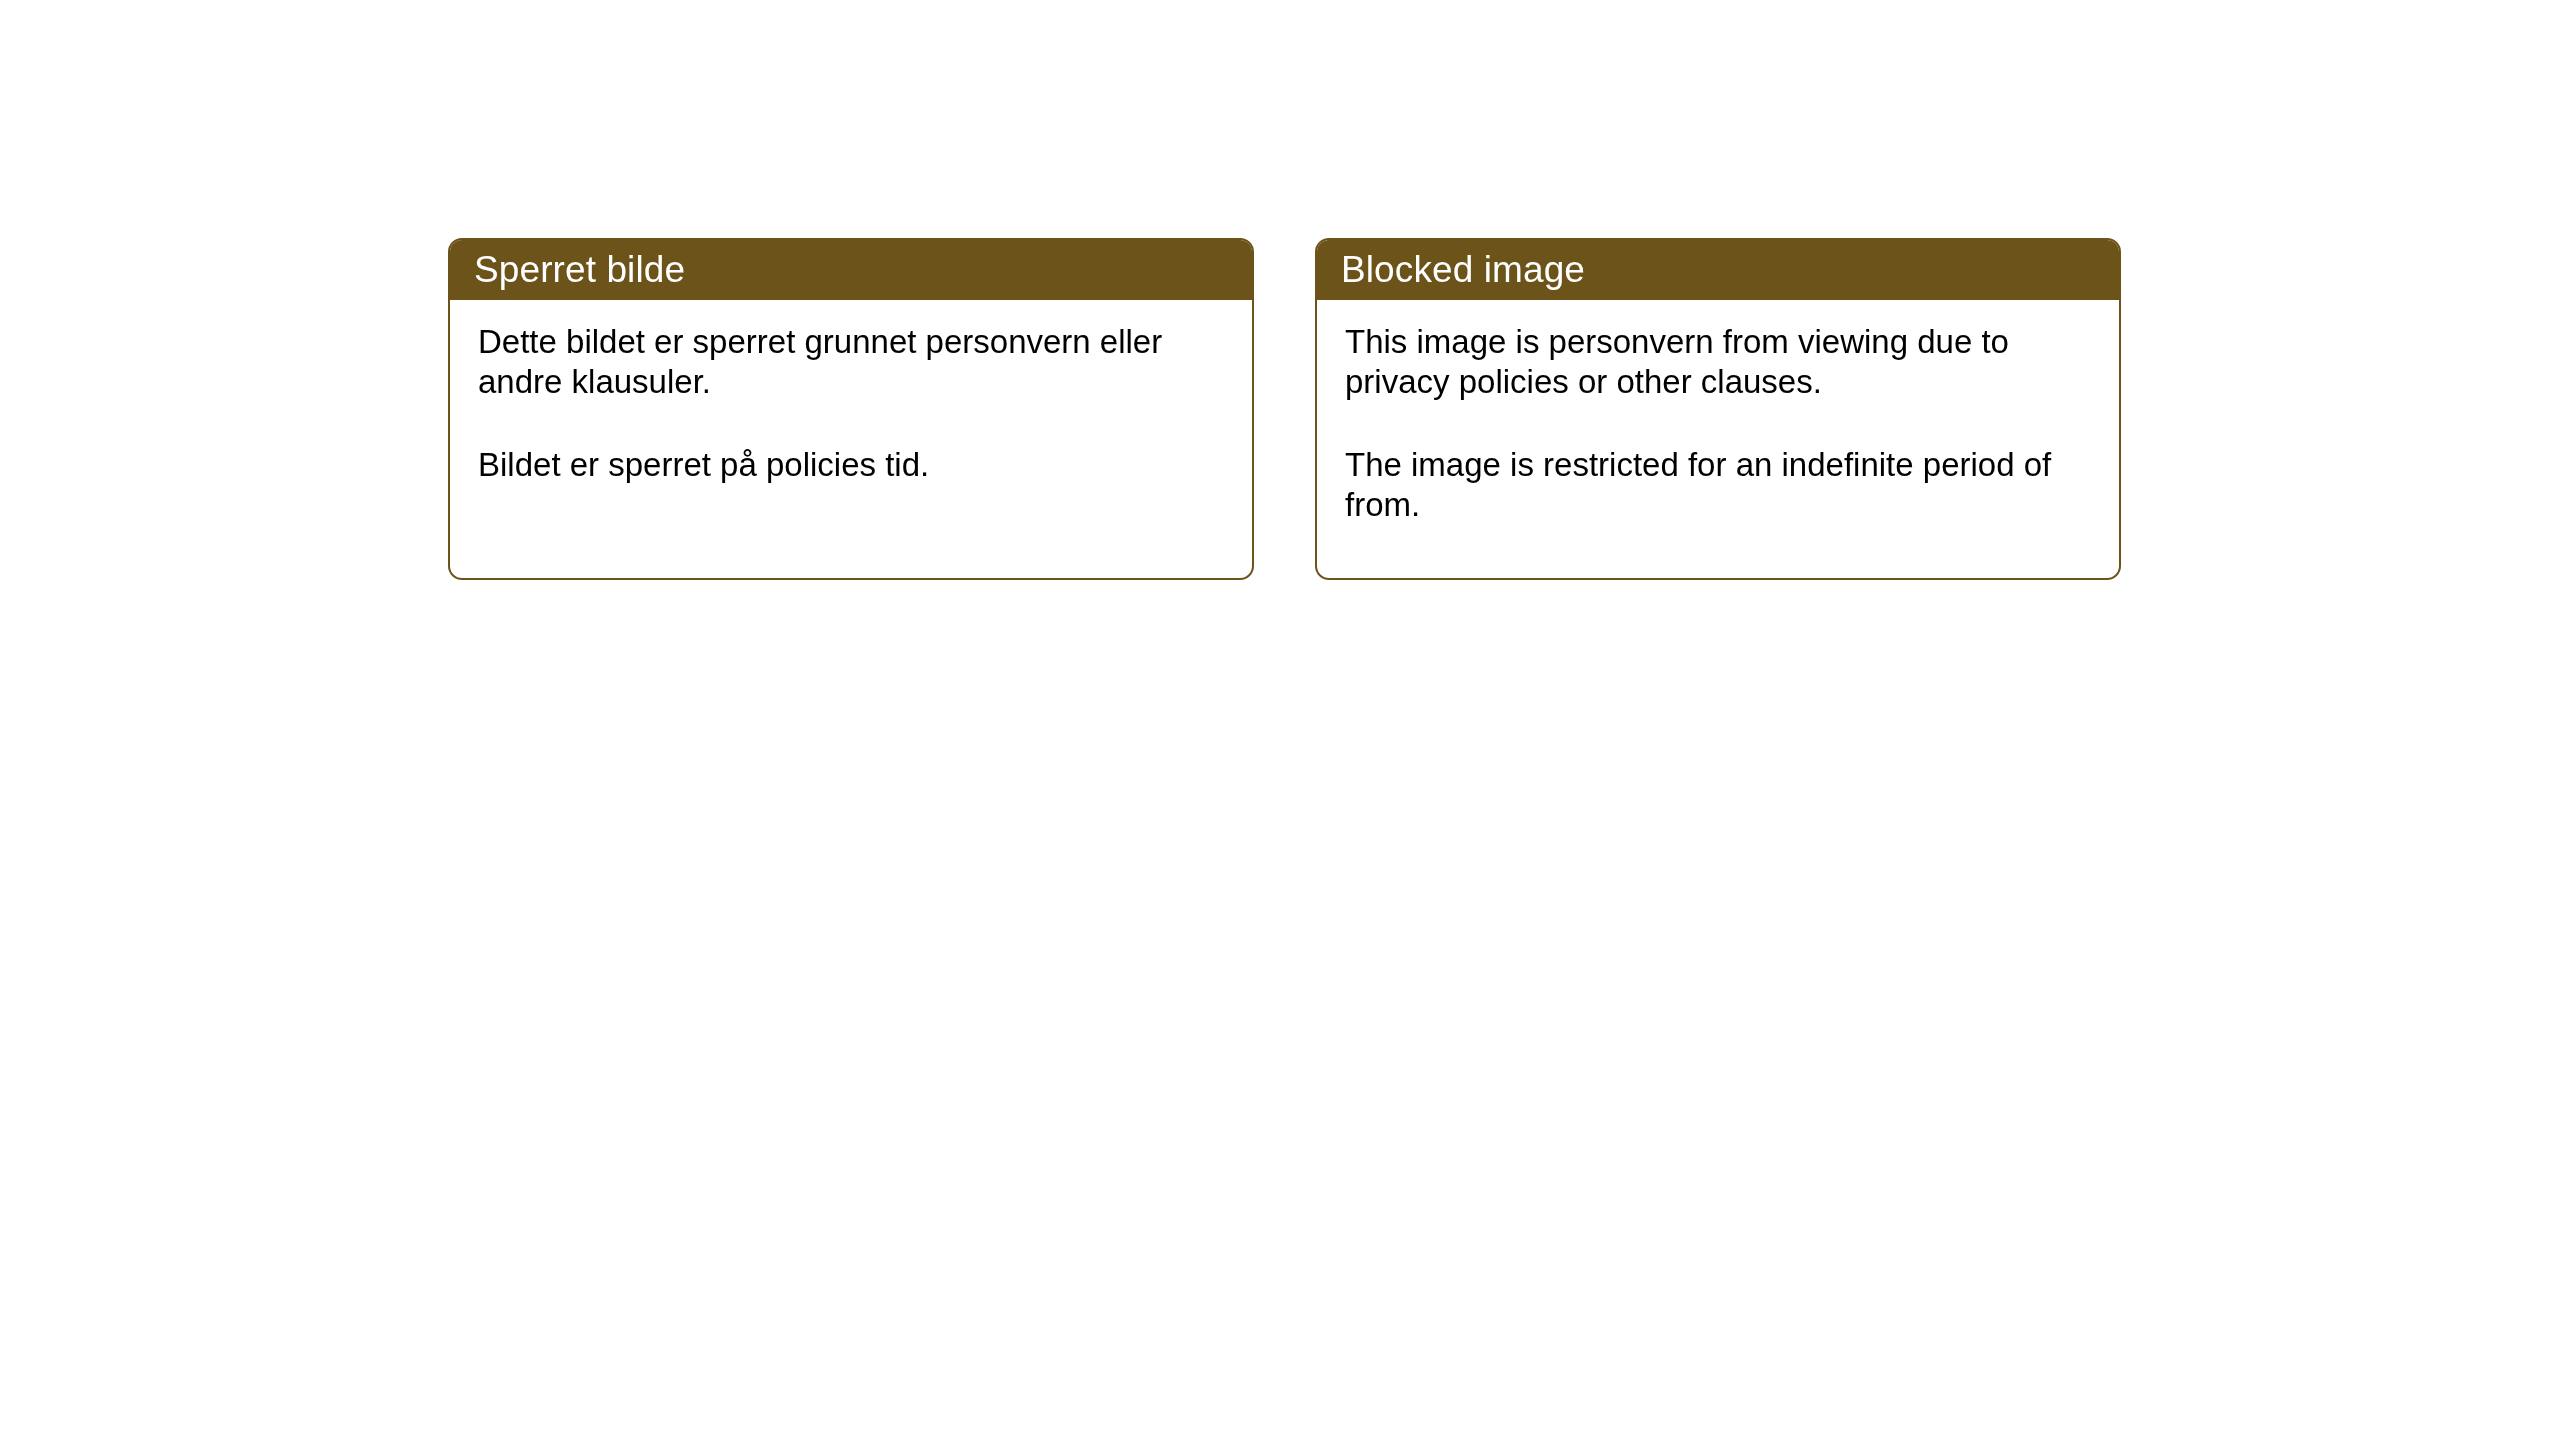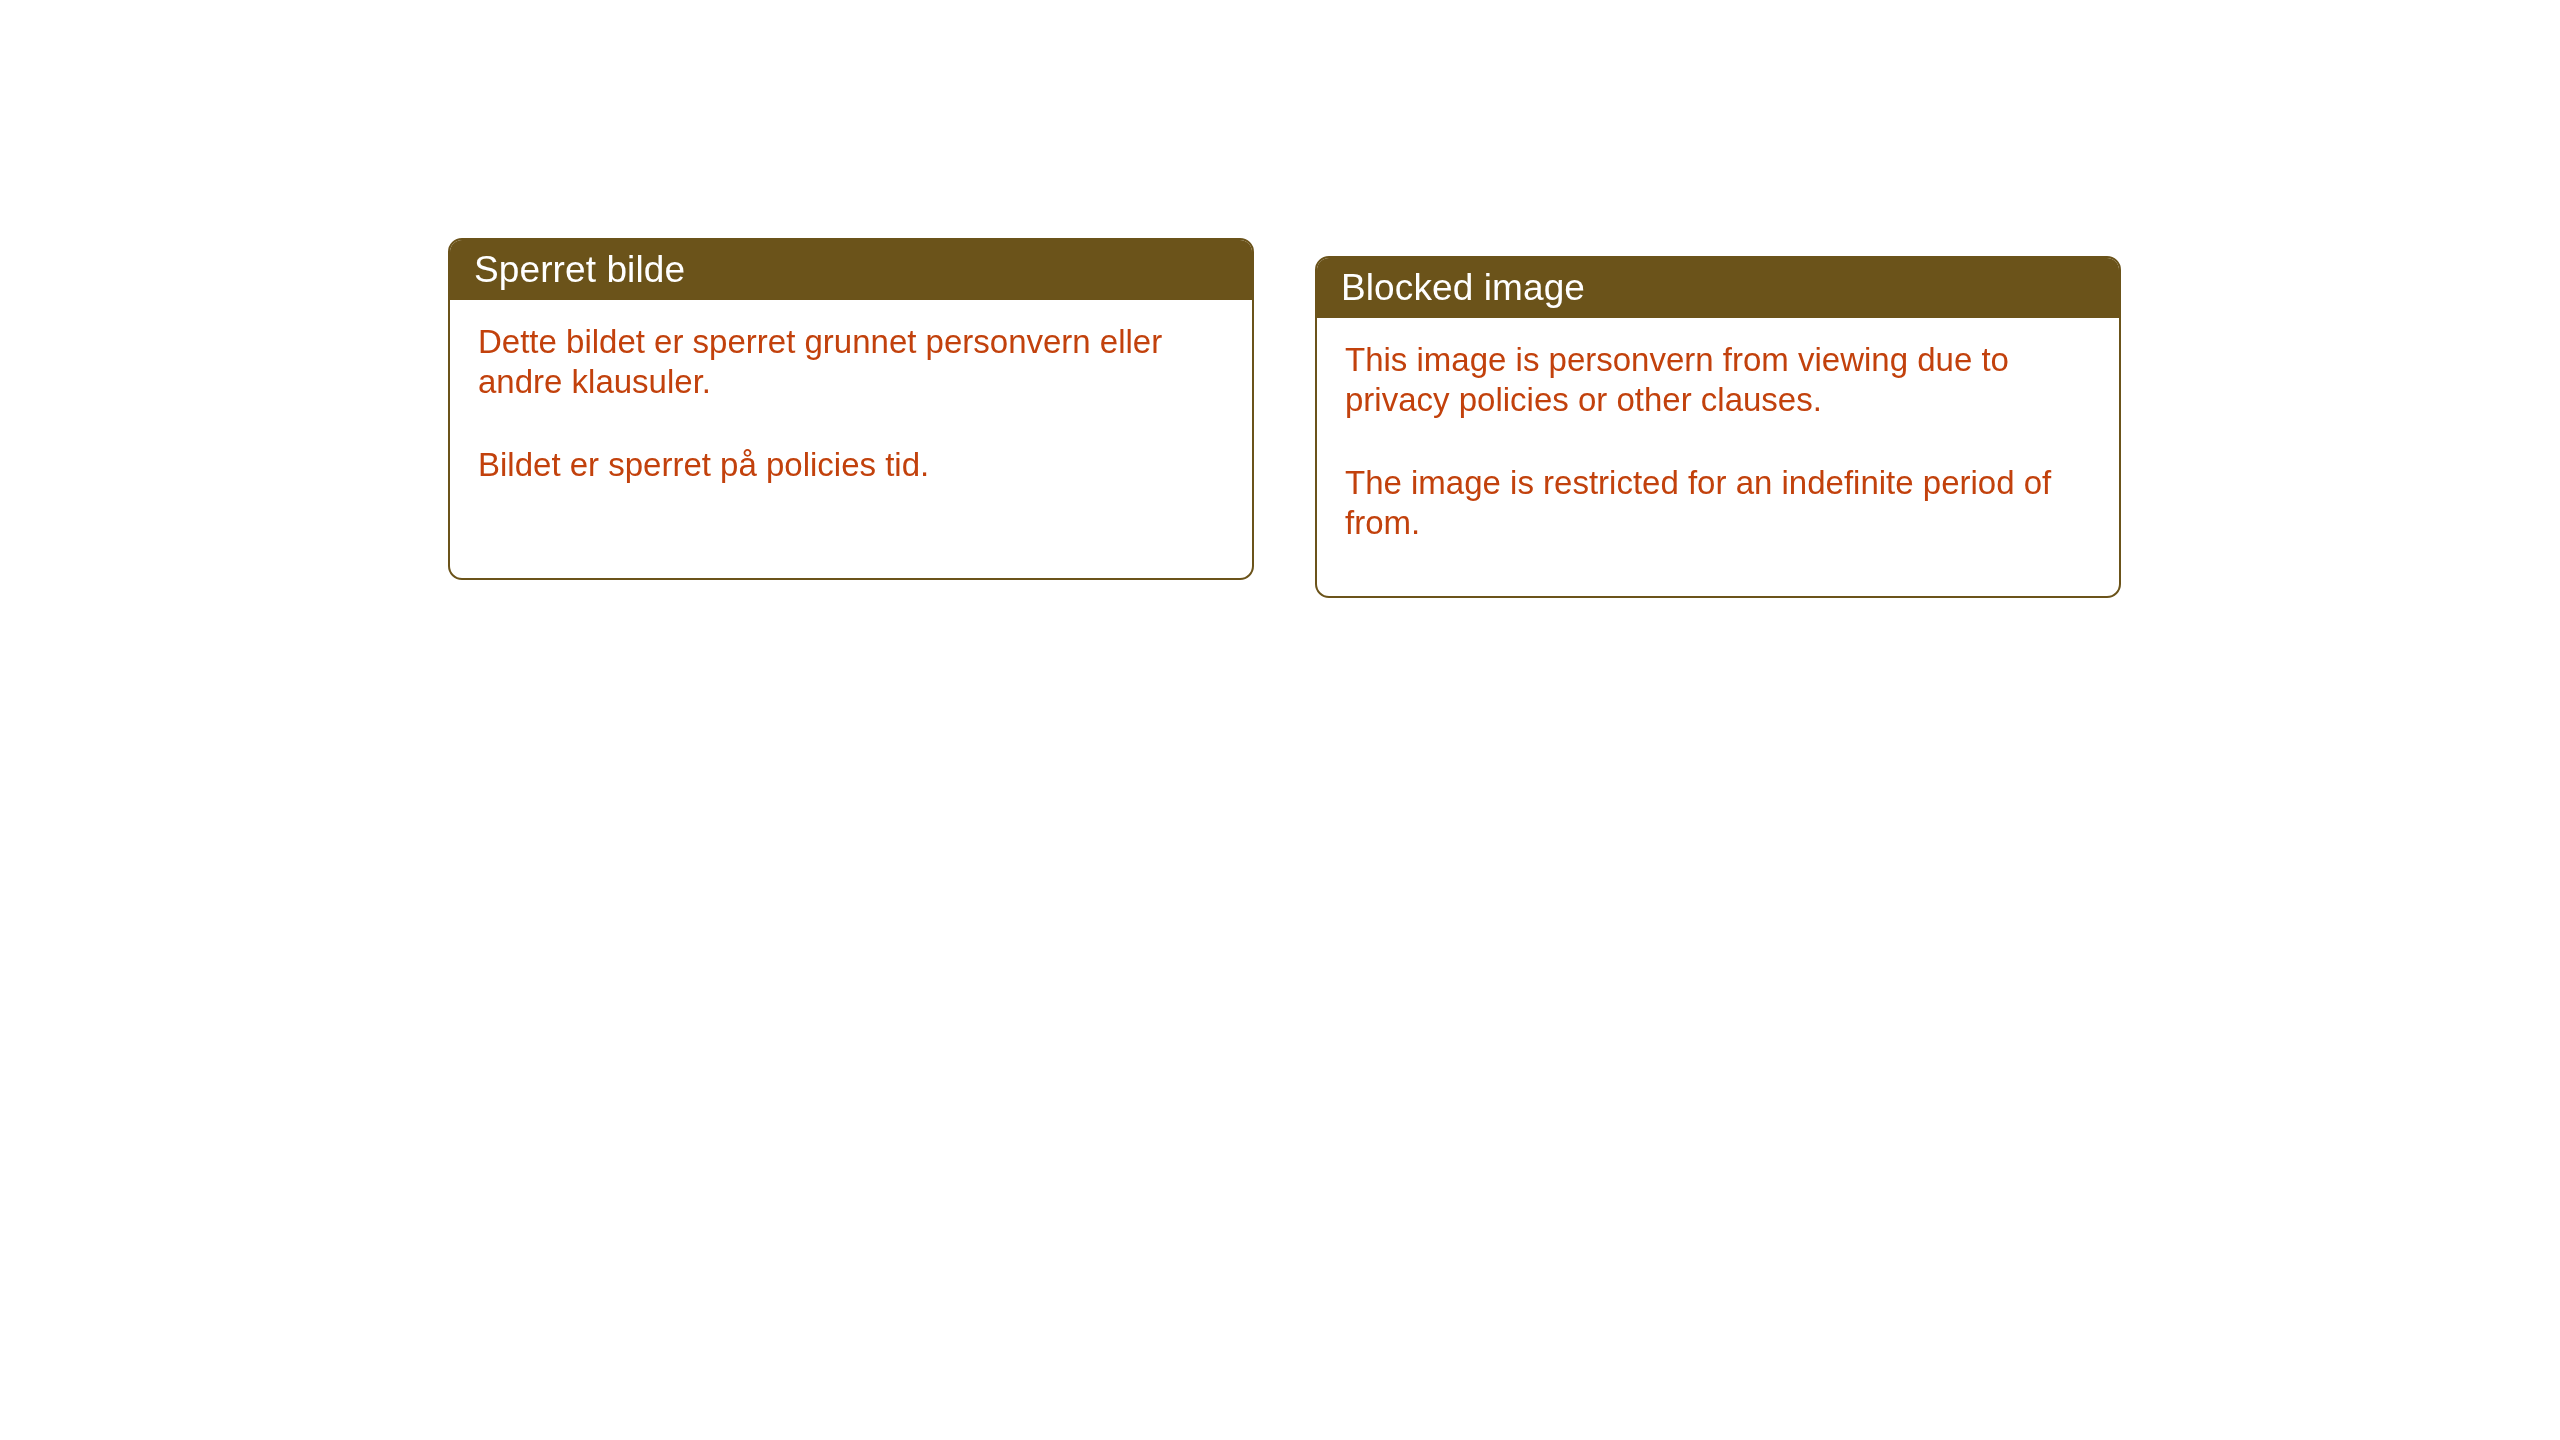--- a/index.html
+++ b/index.html
@@ -36,21 +36,21 @@
 
   .notice-card--left {
     left: 448px;
     top: 238px;
     width: 806px;
     height: 342px;
   }
 
   .notice-card--right {
     left: 1315px;
-    top: 256px;
+    top: 238px;
     width: 806px;
     height: 342px;
   }
 
   .card-header {
     box-sizing: border-box;
     background: #6b531a;
     height: 62px;
     display: flex;
     align-items: center;
@@ -69,21 +69,21 @@
     white-space: nowrap;
   }
 
   .card-body {
     box-sizing: border-box;
     padding: 22px 34px 0 28px;
     background: #ffffff;
   }
 
   .card-paragraph {
-    color: #c2410c;
+    color: #000000;
     font-size: 33px;
     font-weight: 400;
     line-height: 1.22;
     margin: 0;
   }
 
   .card-paragraph + .card-paragraph {
     margin-top: 42px;
   }
 </style>

